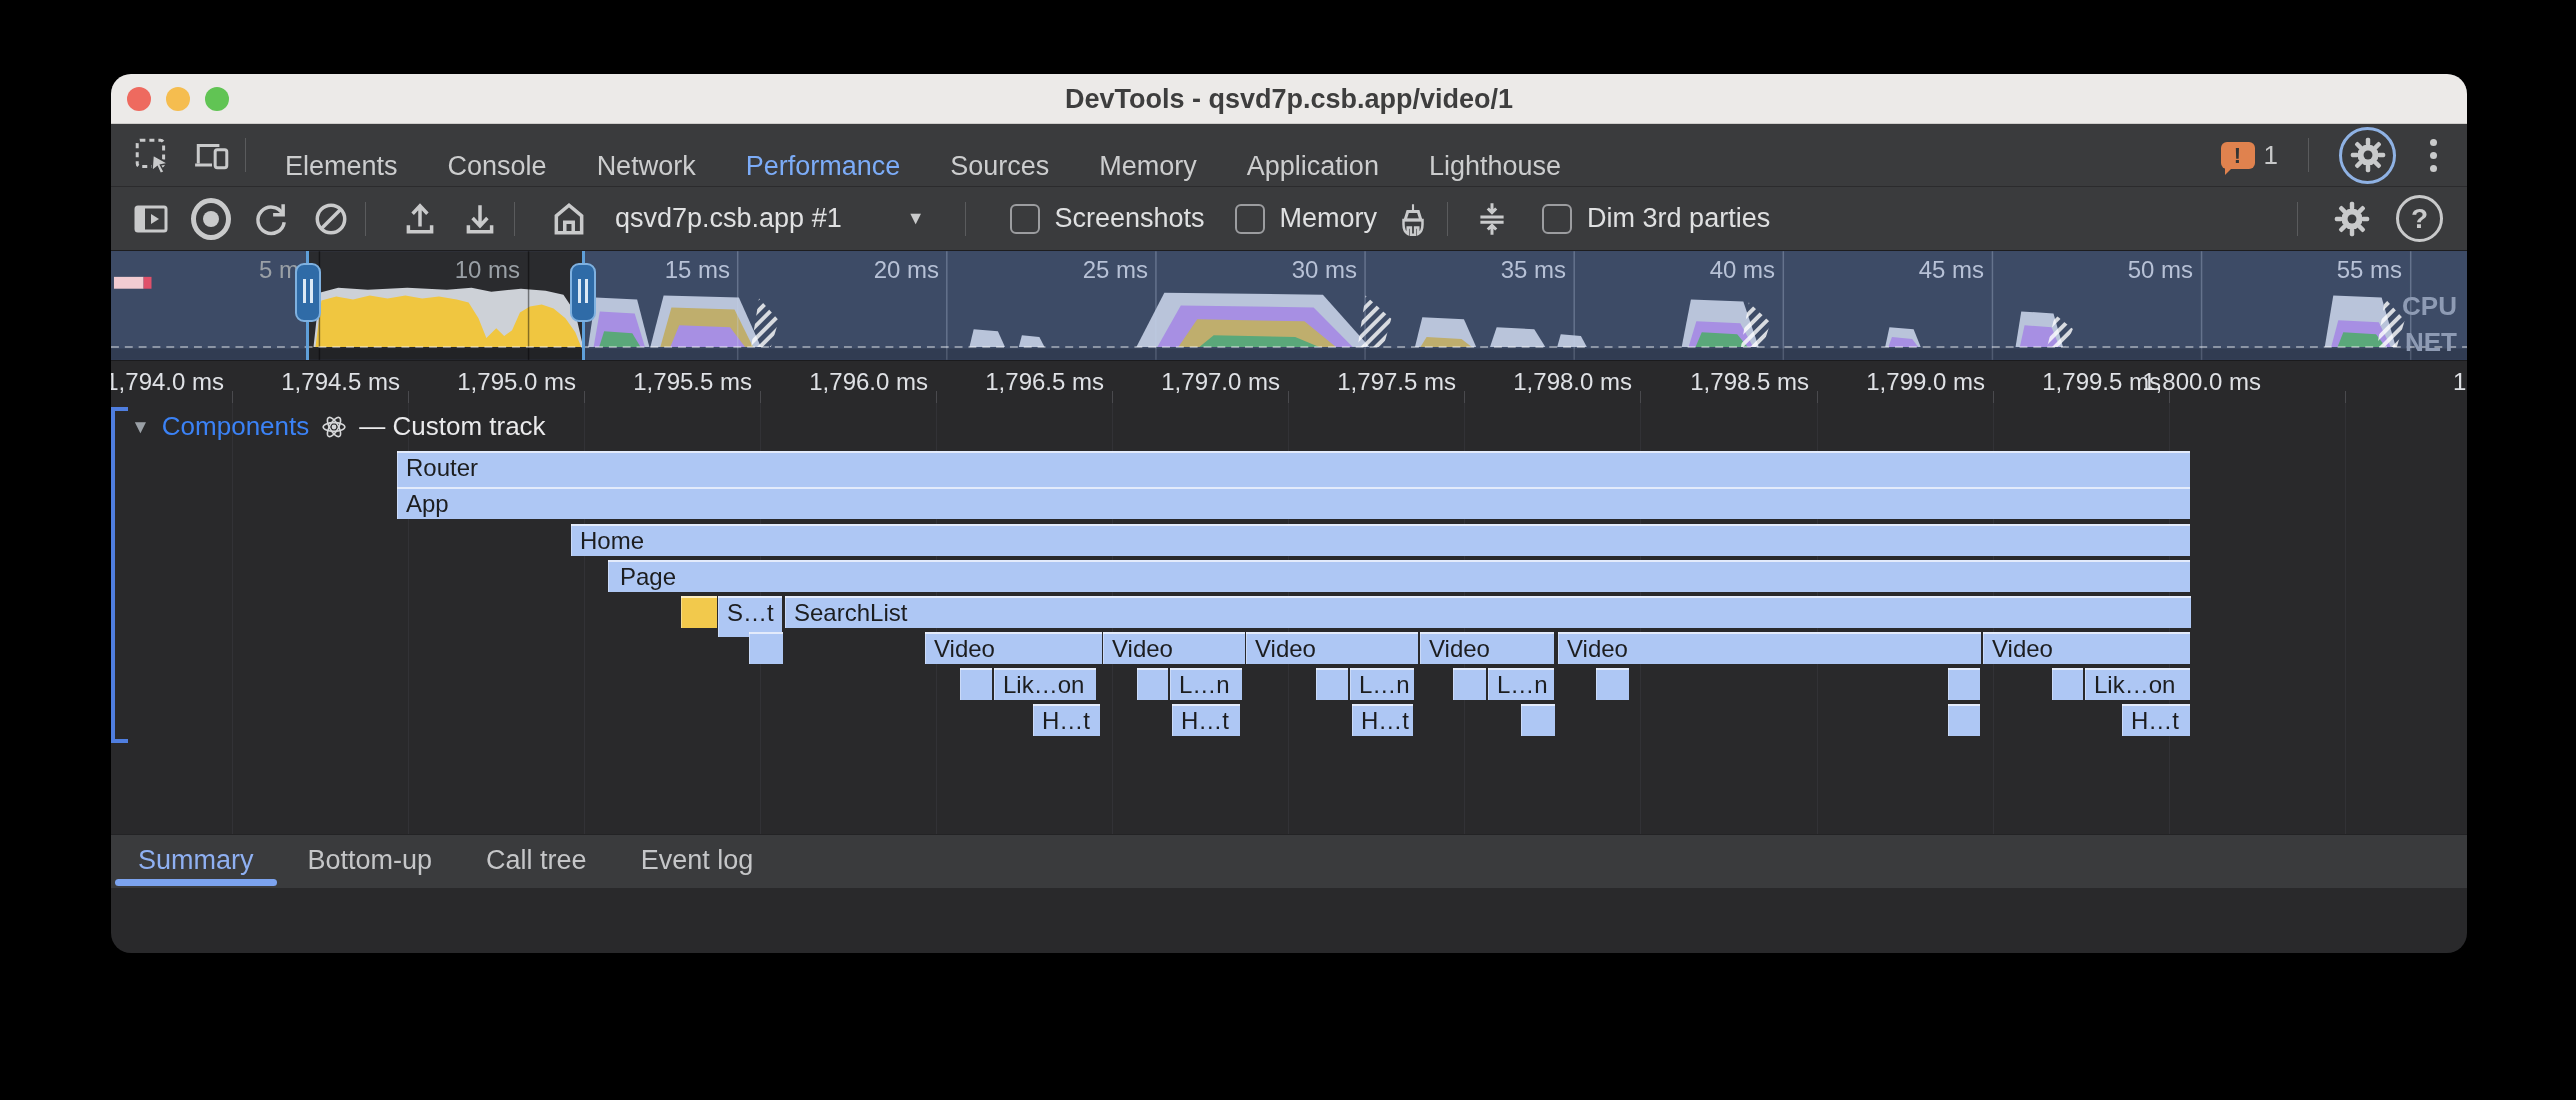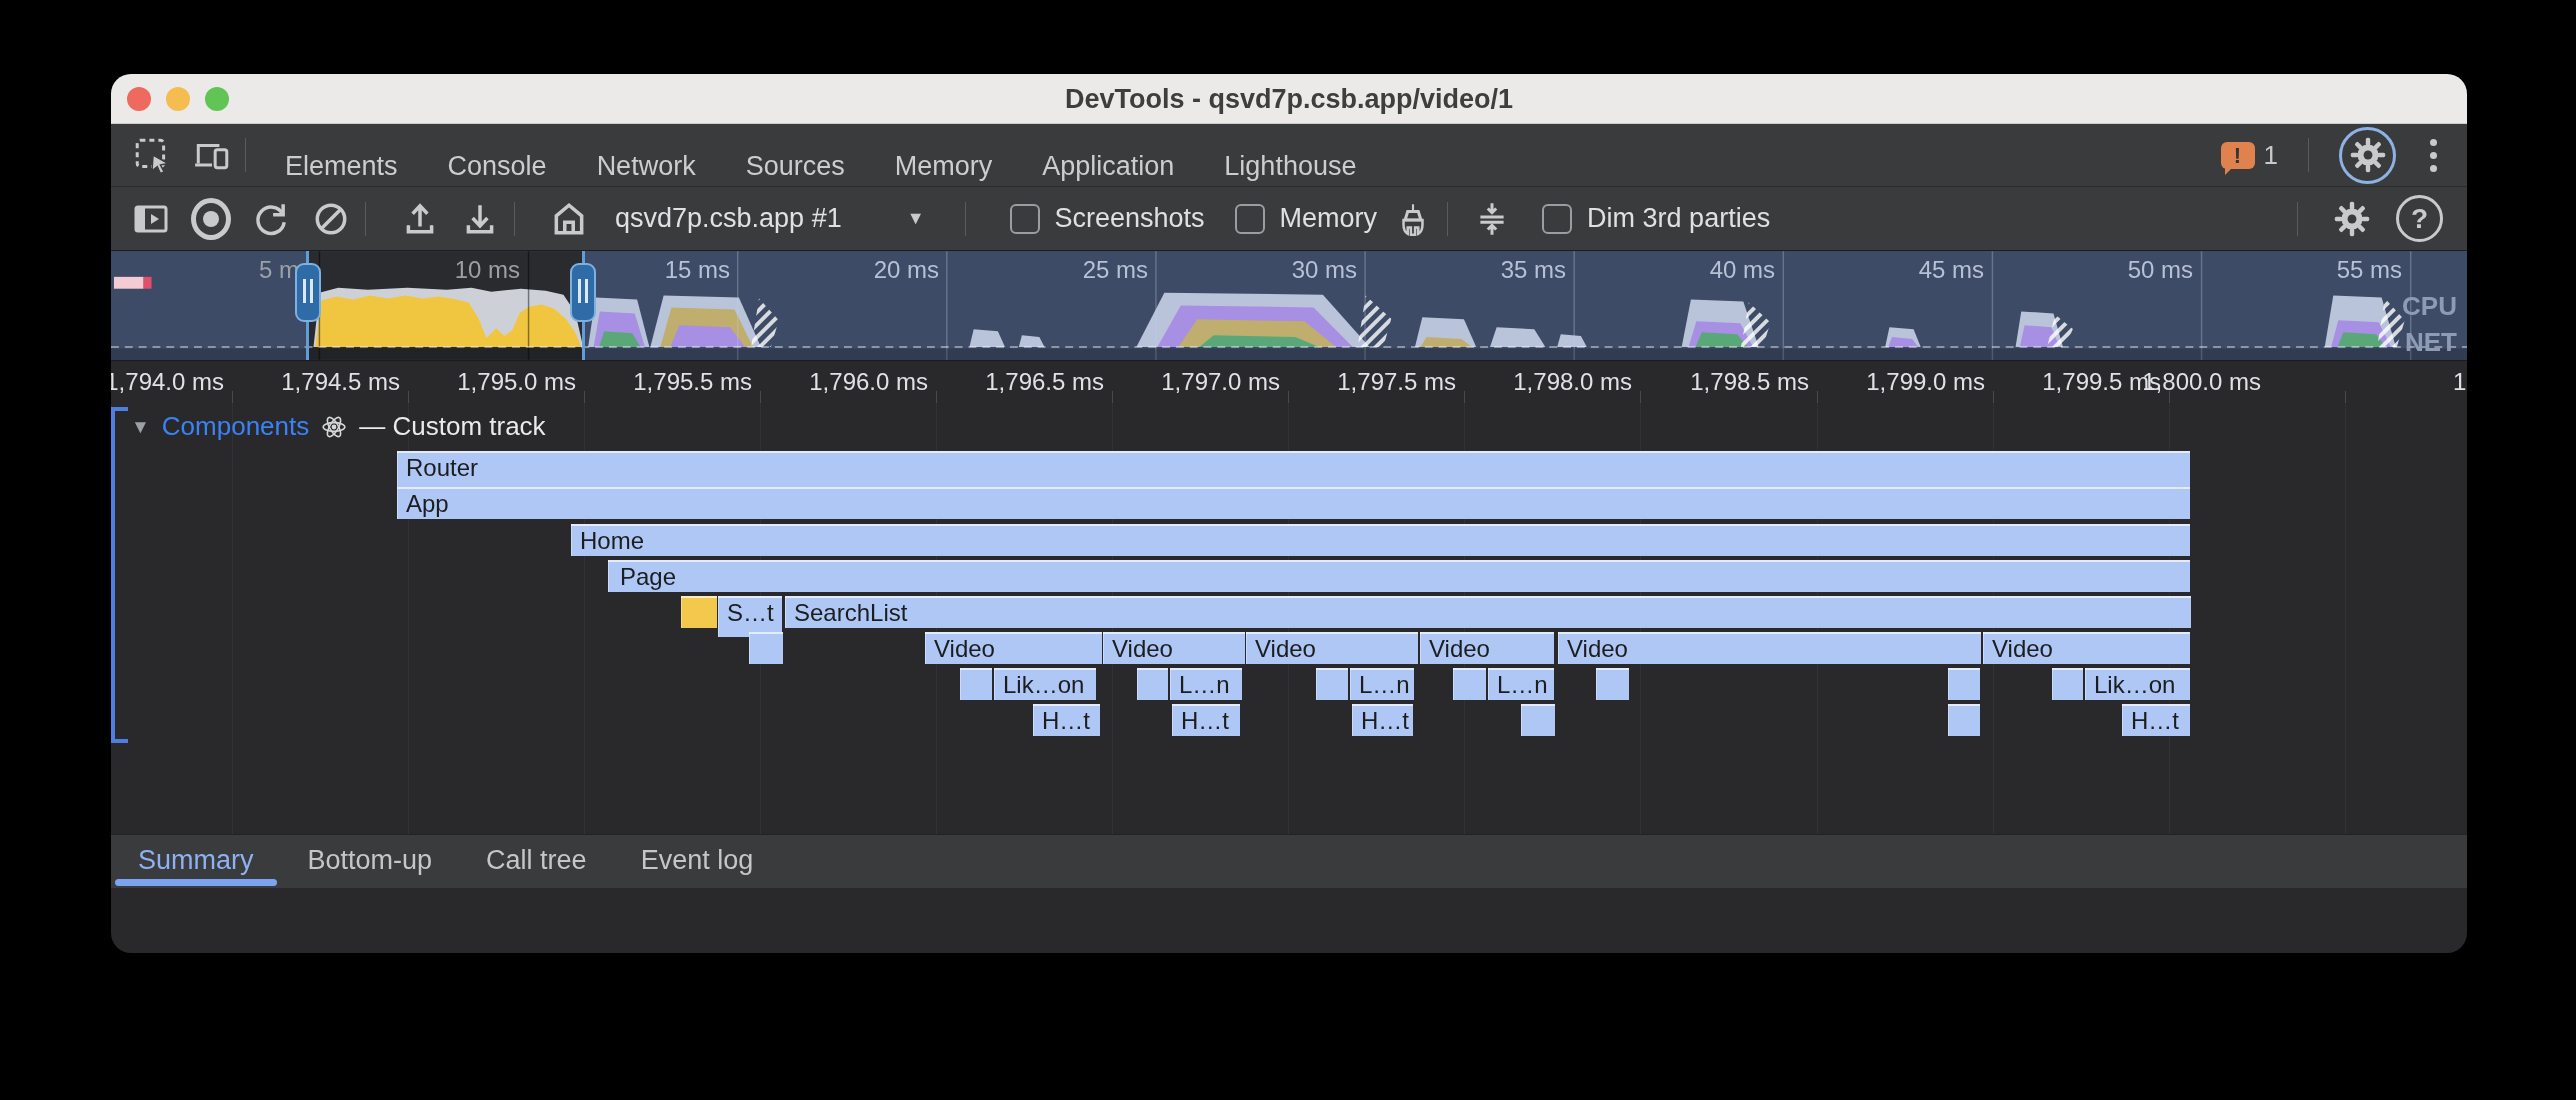--- a/index.html
+++ b/index.html
@@ -108,20 +108,21 @@
         <path d="M5 26 V9 h20" fill="none" stroke="#c9cacb" stroke-width="3"></path>
         <line x1="2" y1="27.5" x2="18" y2="27.5" stroke="#c9cacb" stroke-width="3"></line>
         <rect x="21" y="13" width="11" height="17" rx="2" fill="none" stroke="#c9cacb" stroke-width="3"></rect>
       </svg>
     </span>
     <span class="vsep"></span>
     <div id="top-tabs" style="display:flex;align-items:flex-start;height:62px;margin-top:20px;">
         <div class="tab">Elements</div>
         <div class="tab">Console</div>
         <div class="tab">Network</div>
+        <div class="tab active">Performance</div>
         <div class="tab">Sources</div>
         <div class="tab">Memory</div>
         <div class="tab">Application</div>
         <div class="tab">Lighthouse</div>
       </div>
     <div class="tabbar-right">
       <div class="issues">
         <span class="issue-bubble">!</span>
         <span class="issue-count">1</span>
       </div>

